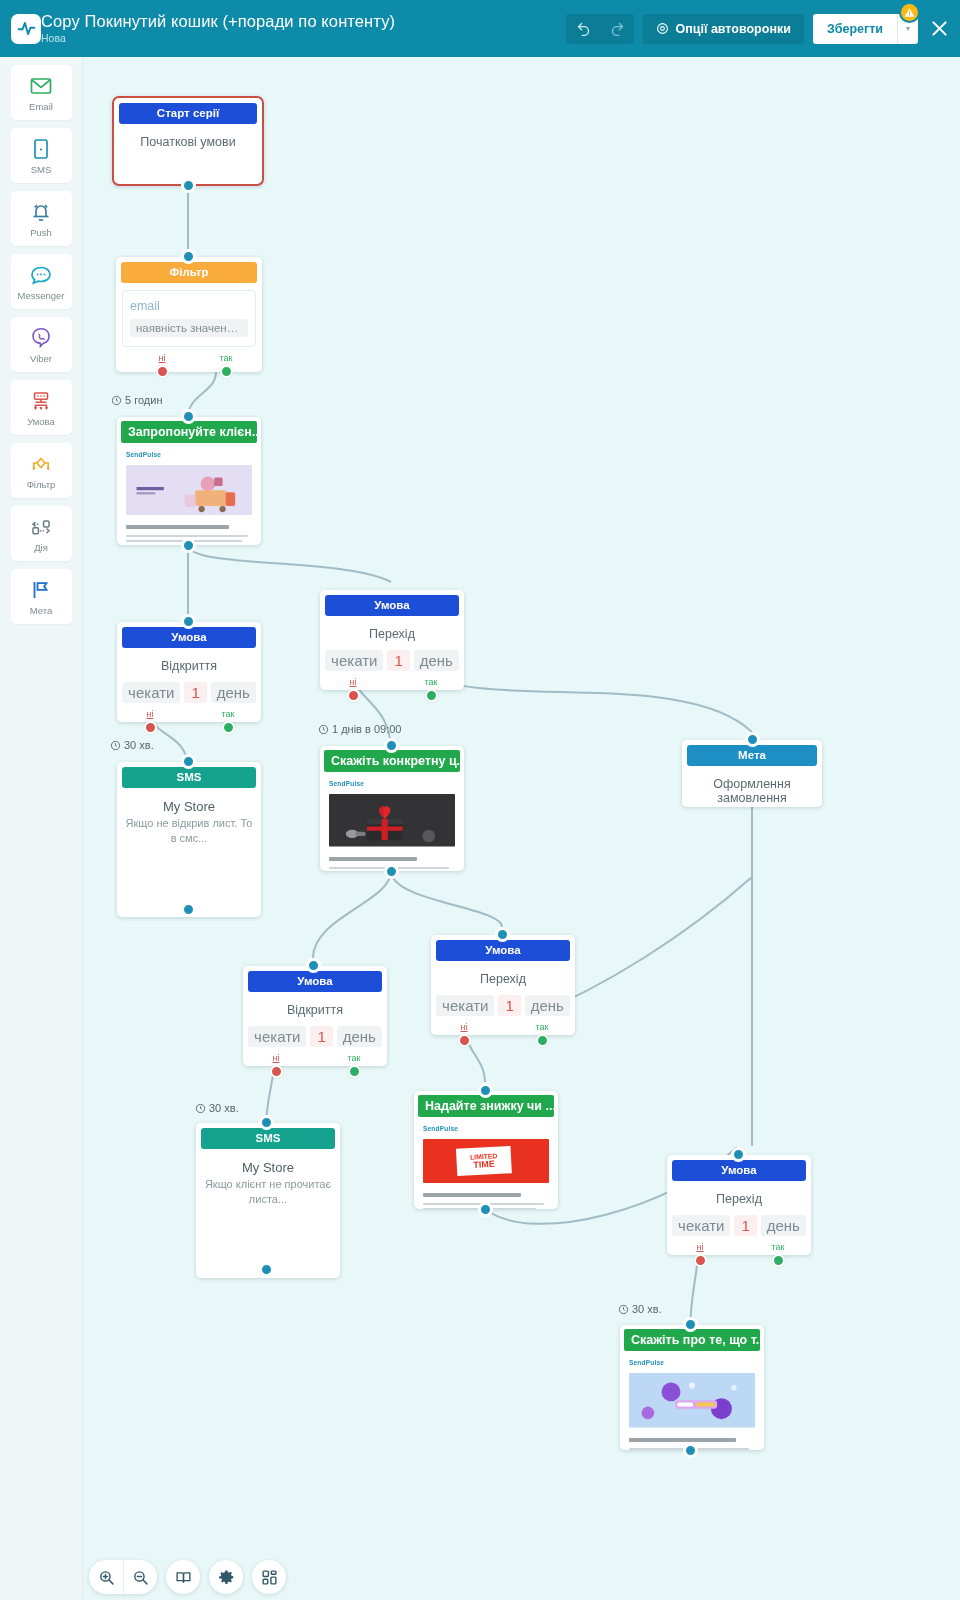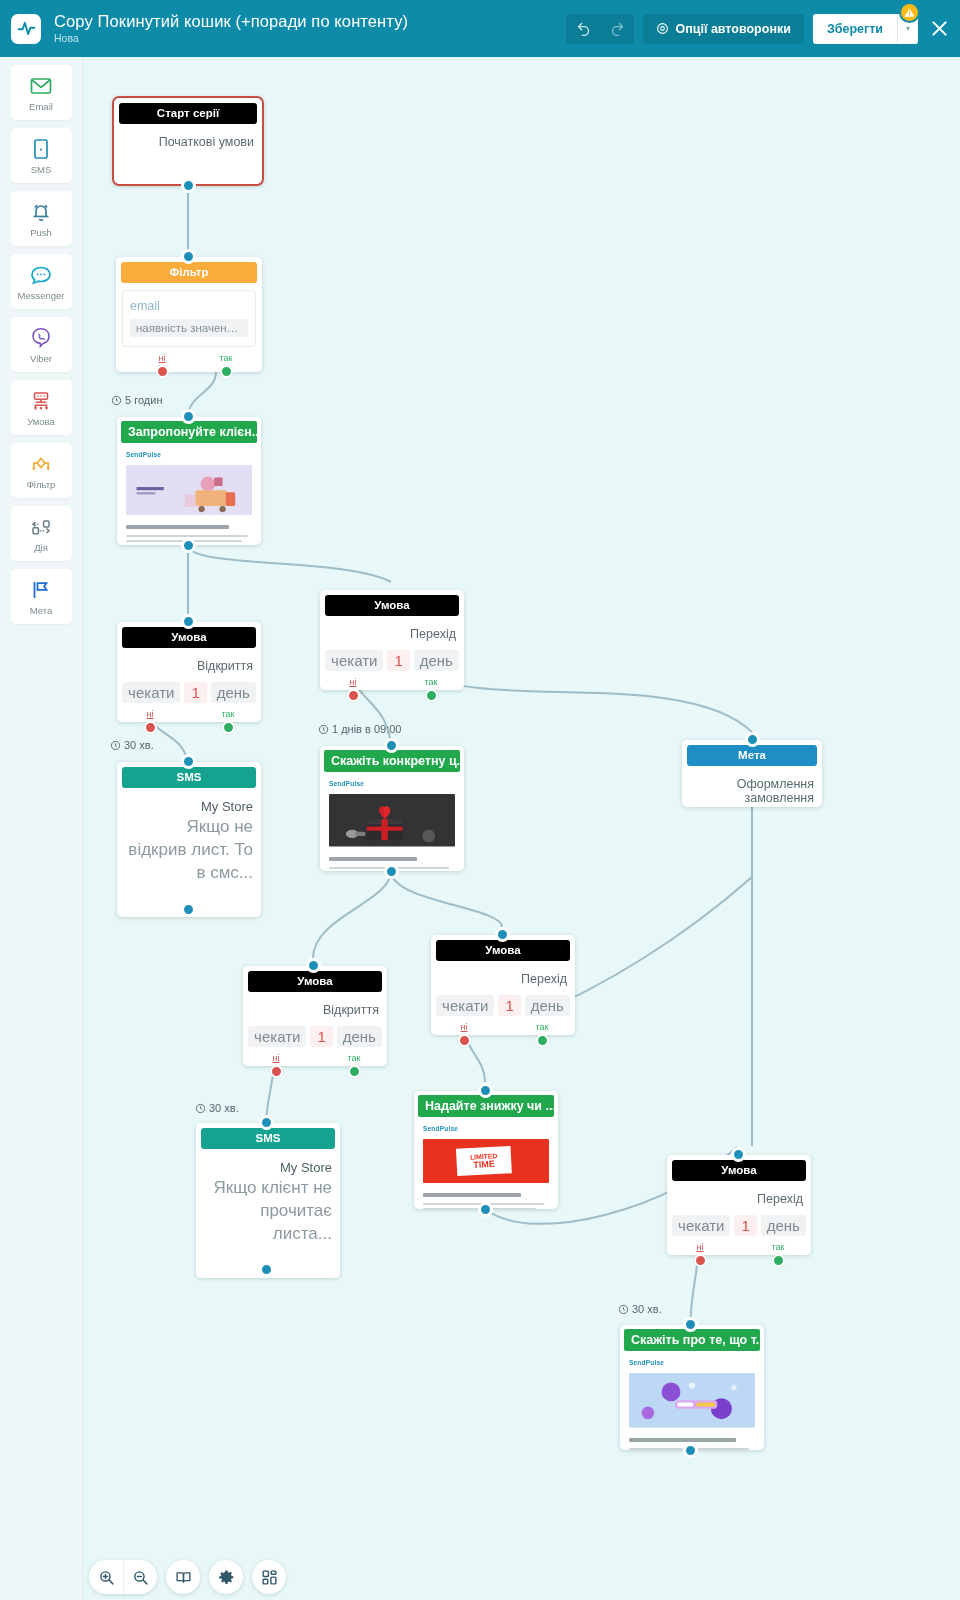--- a/index.html
+++ b/index.html
@@ -17,21 +17,21 @@
     background: #0e8ba8;
     display: flex; align-items: center;
     z-index: 40;
   }
   #app-logo {
     width: 30px; height: 30px; margin-left: 11px;
     background: #fff; border-radius: 7px;
     display: flex; align-items: center; justify-content: center;
   }
   #app-logo svg { width: 19px; height: 19px; }
-  #title-block { margin-left: 13px; line-height: 1.1; }
+  #title-block { line-height: 1.1; }
   #app-title { color: #fff; font-size: 16.5px; letter-spacing: .1px; }
   #app-subtitle { color: #bde3ec; font-size: 10.5px; margin-top: 3px; }
   #header-right {
     margin-left: auto; display: flex; align-items: center;
     height: 100%; padding-right: 10px; position: relative;
   }
   .hdr-icon-btn {
     width: 34px; height: 30px; background: #0b7d97;
     display: flex; align-items: center; justify-content: center;
     cursor: pointer; color: #cfe9f1;
@@ -103,28 +103,28 @@
     border-radius: 5px; box-shadow: 0 1px 4px rgba(20,60,70,.18);
     z-index: 5;
   }
   .node.start { border: 2px solid #c94f44; border-radius: 7px; }
   .node-head {
     height: 21px; line-height: 21px; text-align: center;
     color: #fff; font-size: 11.5px; font-weight: bold;
     border-radius: 3px; margin: 5px 5px 0 5px;
     overflow: hidden; white-space: nowrap;
   }
-  .h-red    { background: #000000; }
+  .h-red    { background: #1d4ed8; }
   .h-orange { background: #f9ab3c; }
   .h-teal   { background: #15a390; }
   .h-blue   { background: #1d8fc4; }
 
-  .node-body { padding: 11px 8px 10px 8px; text-align: right; }
+  .node-body { padding: 11px 8px 10px 8px; text-align: center; }
   .body-title { font-size: 12.5px; color: #5a6a70; }
-  .body-sub   { font-size: 17px; color: #8b9aa0; line-height: 1.35; margin-top: 2px; }
+  .body-sub   { font-size: 11px; color: #8b9aa0; line-height: 1.35; margin-top: 2px; }
 
   
   .wait-row {
     display: flex; align-items: center; justify-content: center;
     gap: 4px; margin-top: 9px;
   }
   .chip {
     background: #f0f2f3; color: #7d8c92; font-size: 15px;
     border-radius: 3px; padding: 2px 6px;
   }

